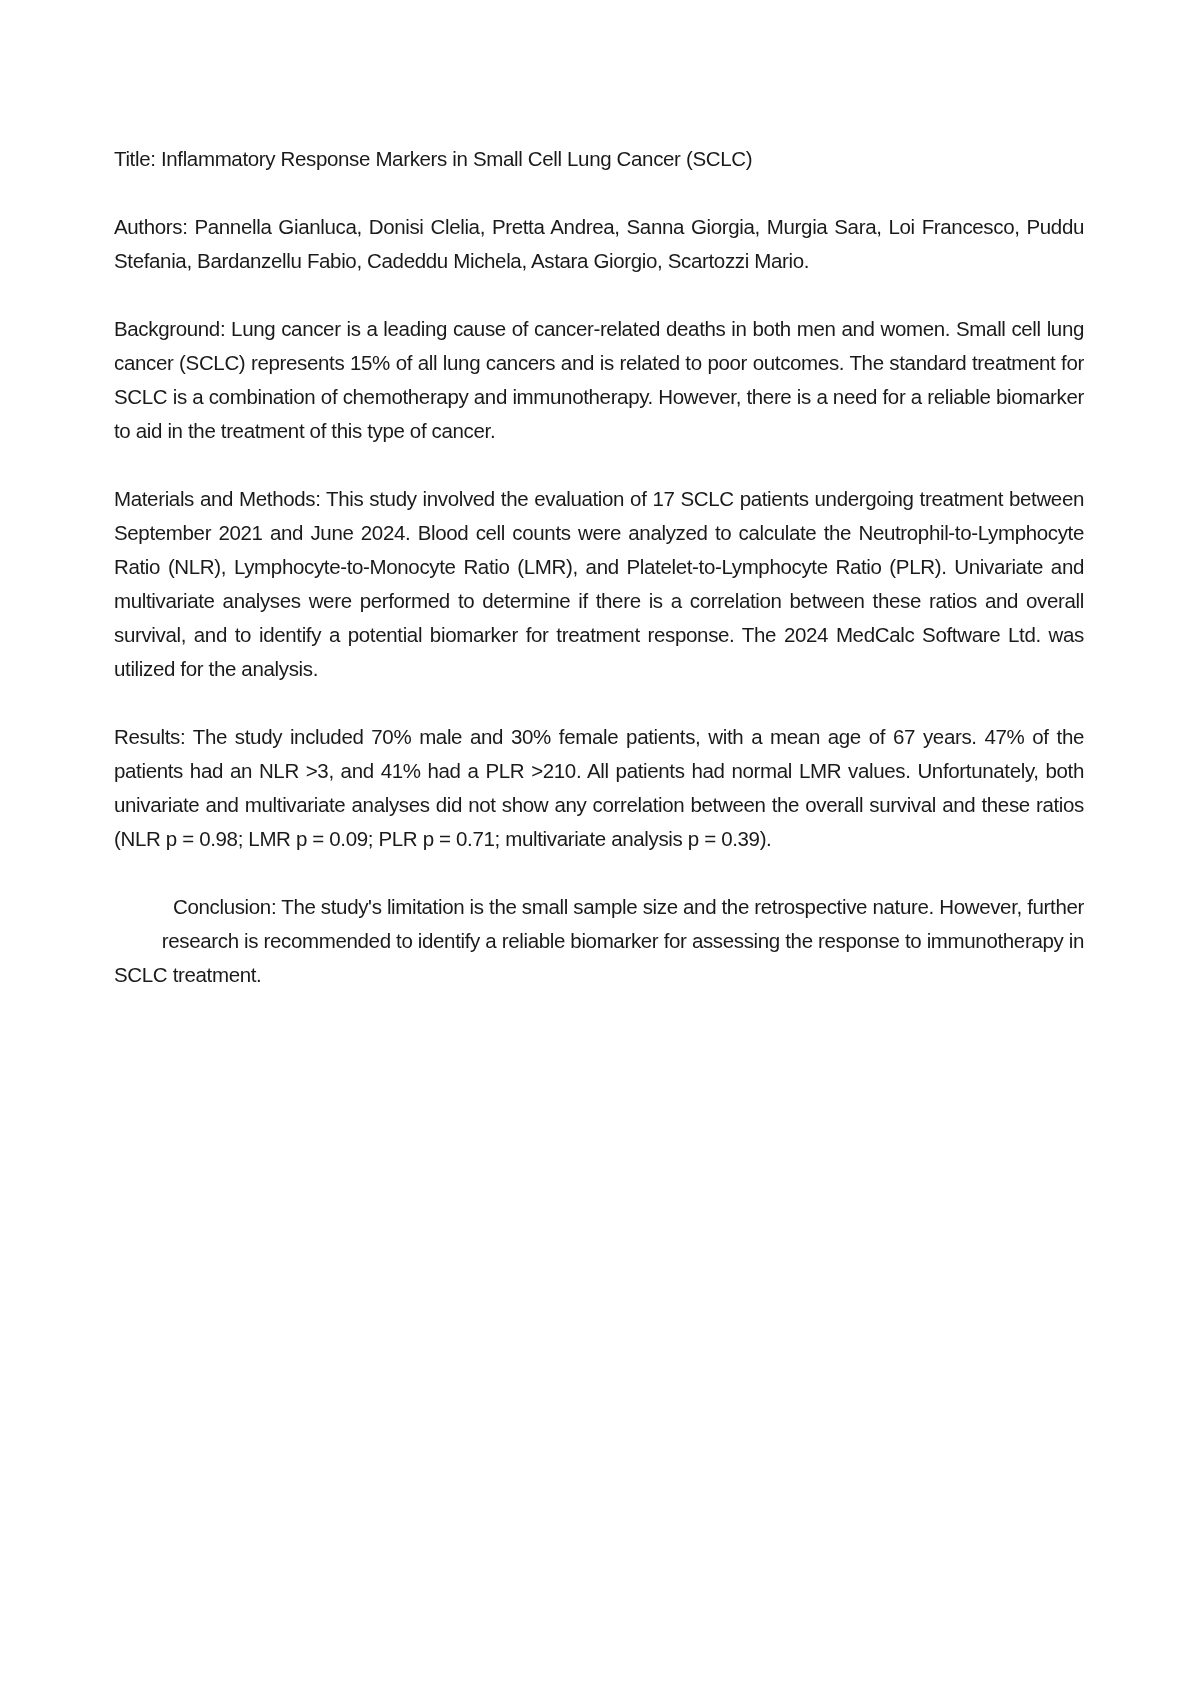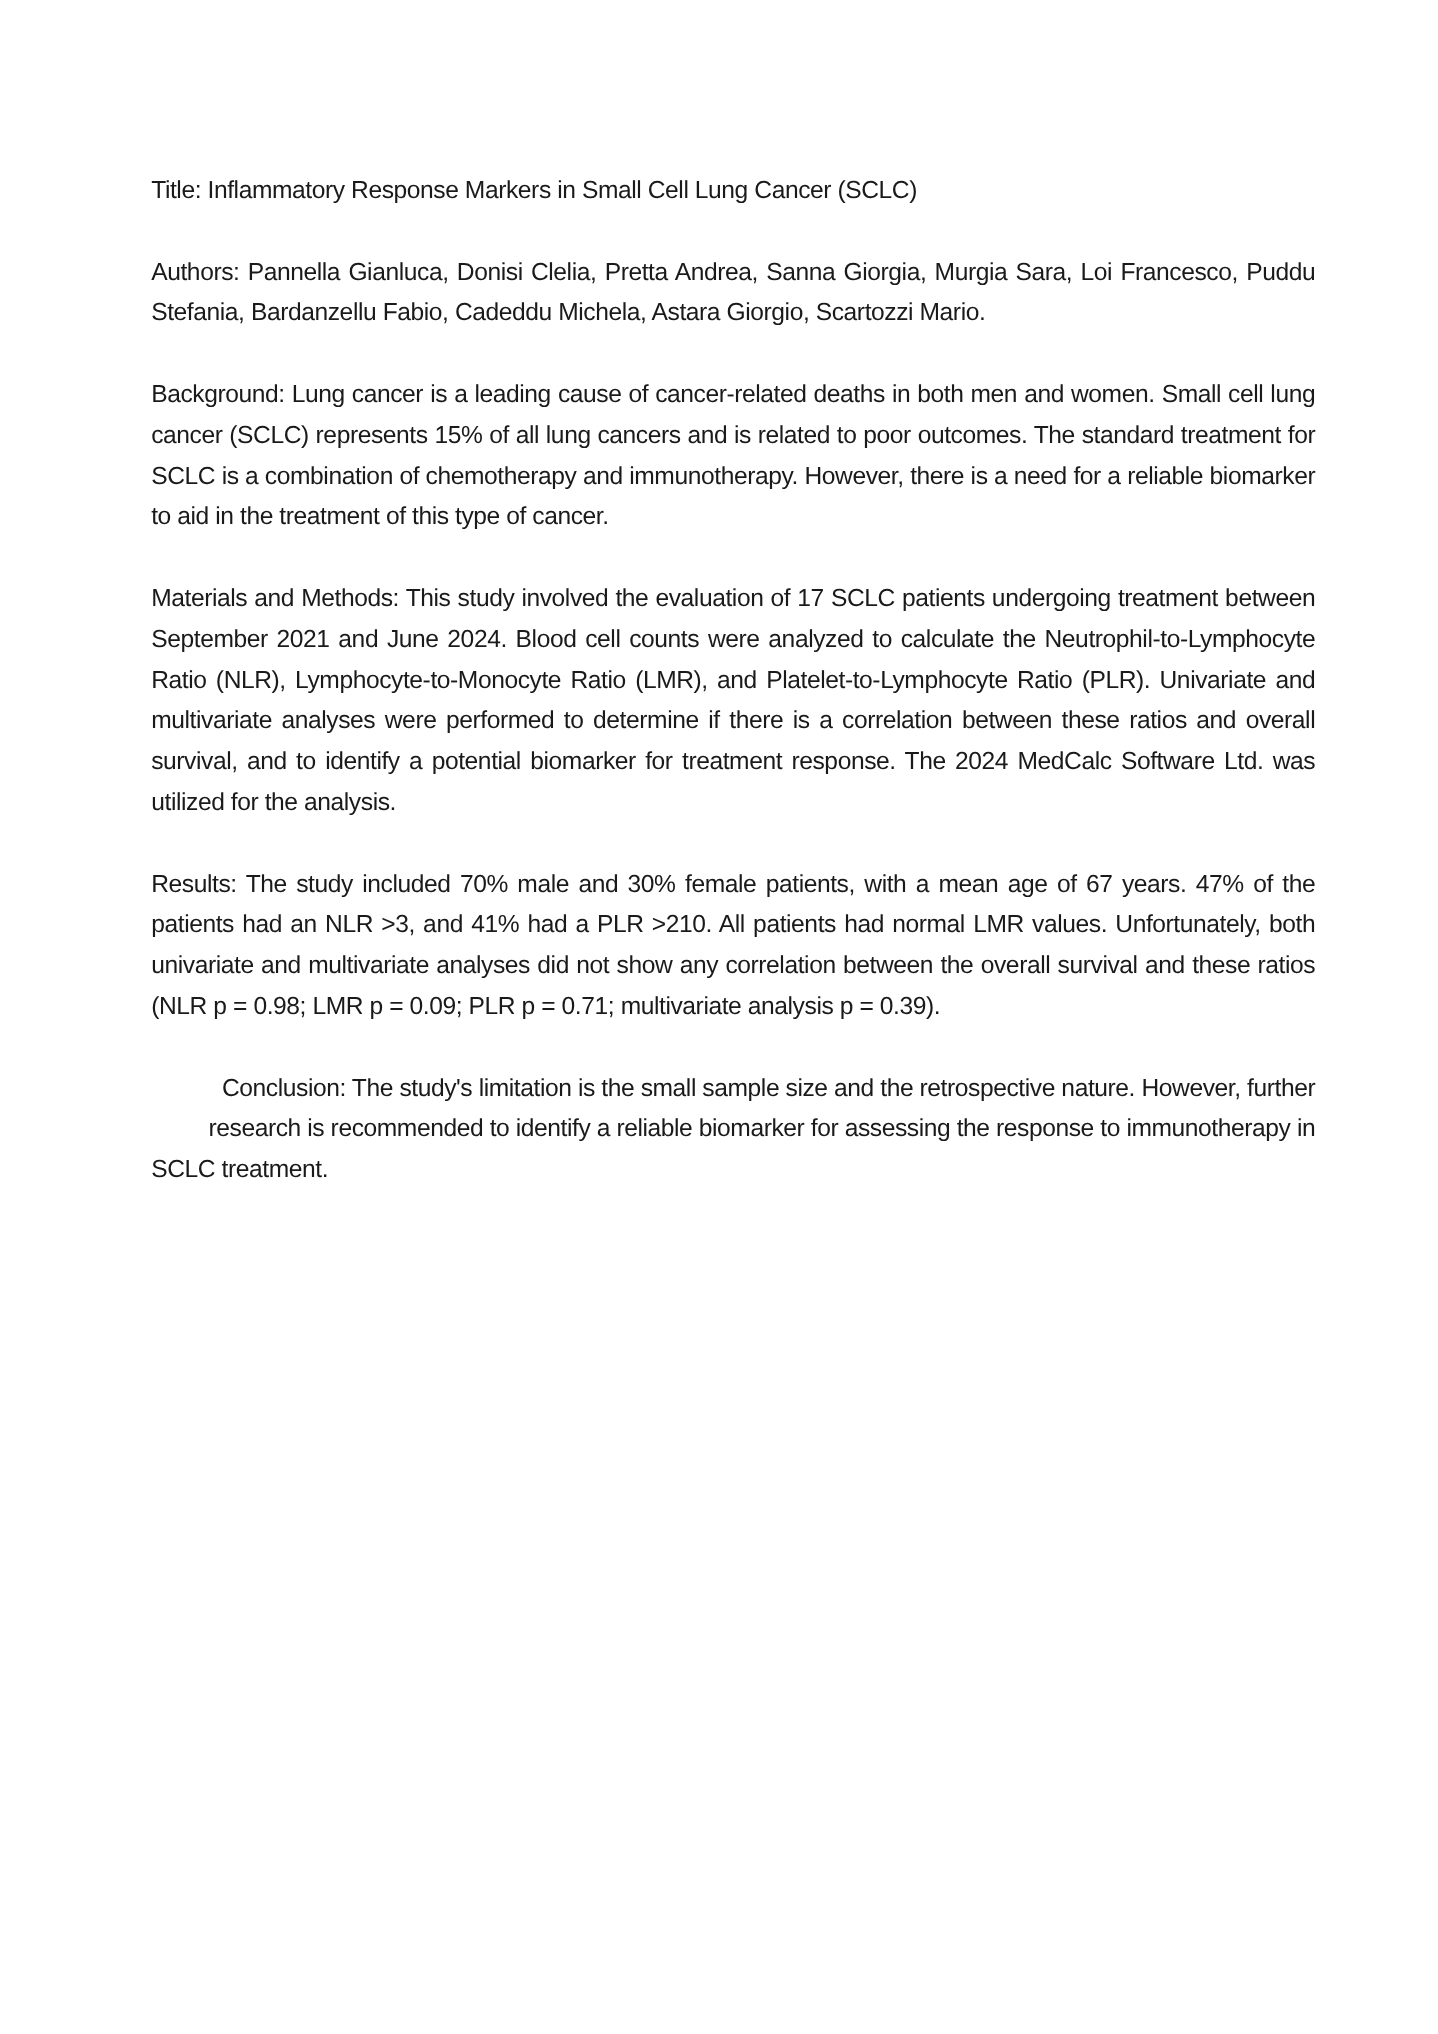--- a/index.html
+++ b/index.html
@@ -8,21 +8,21 @@
       background: #ffffff;
     }
     body {
       width: 1198px;
       height: 1695px;
       position: relative;
       overflow: hidden;
     }
     .page {
       position: absolute;
-      left: 126px;
+      left: 114px;
       top: 142px;
       width: 970px;
       color: #1a1a1a;
       font-family: "Liberation Sans", sans-serif;
       font-size: 20.5px;
       line-height: 34px;
       letter-spacing: -0.35px;
       word-spacing: 0px;
     }
     .para {

